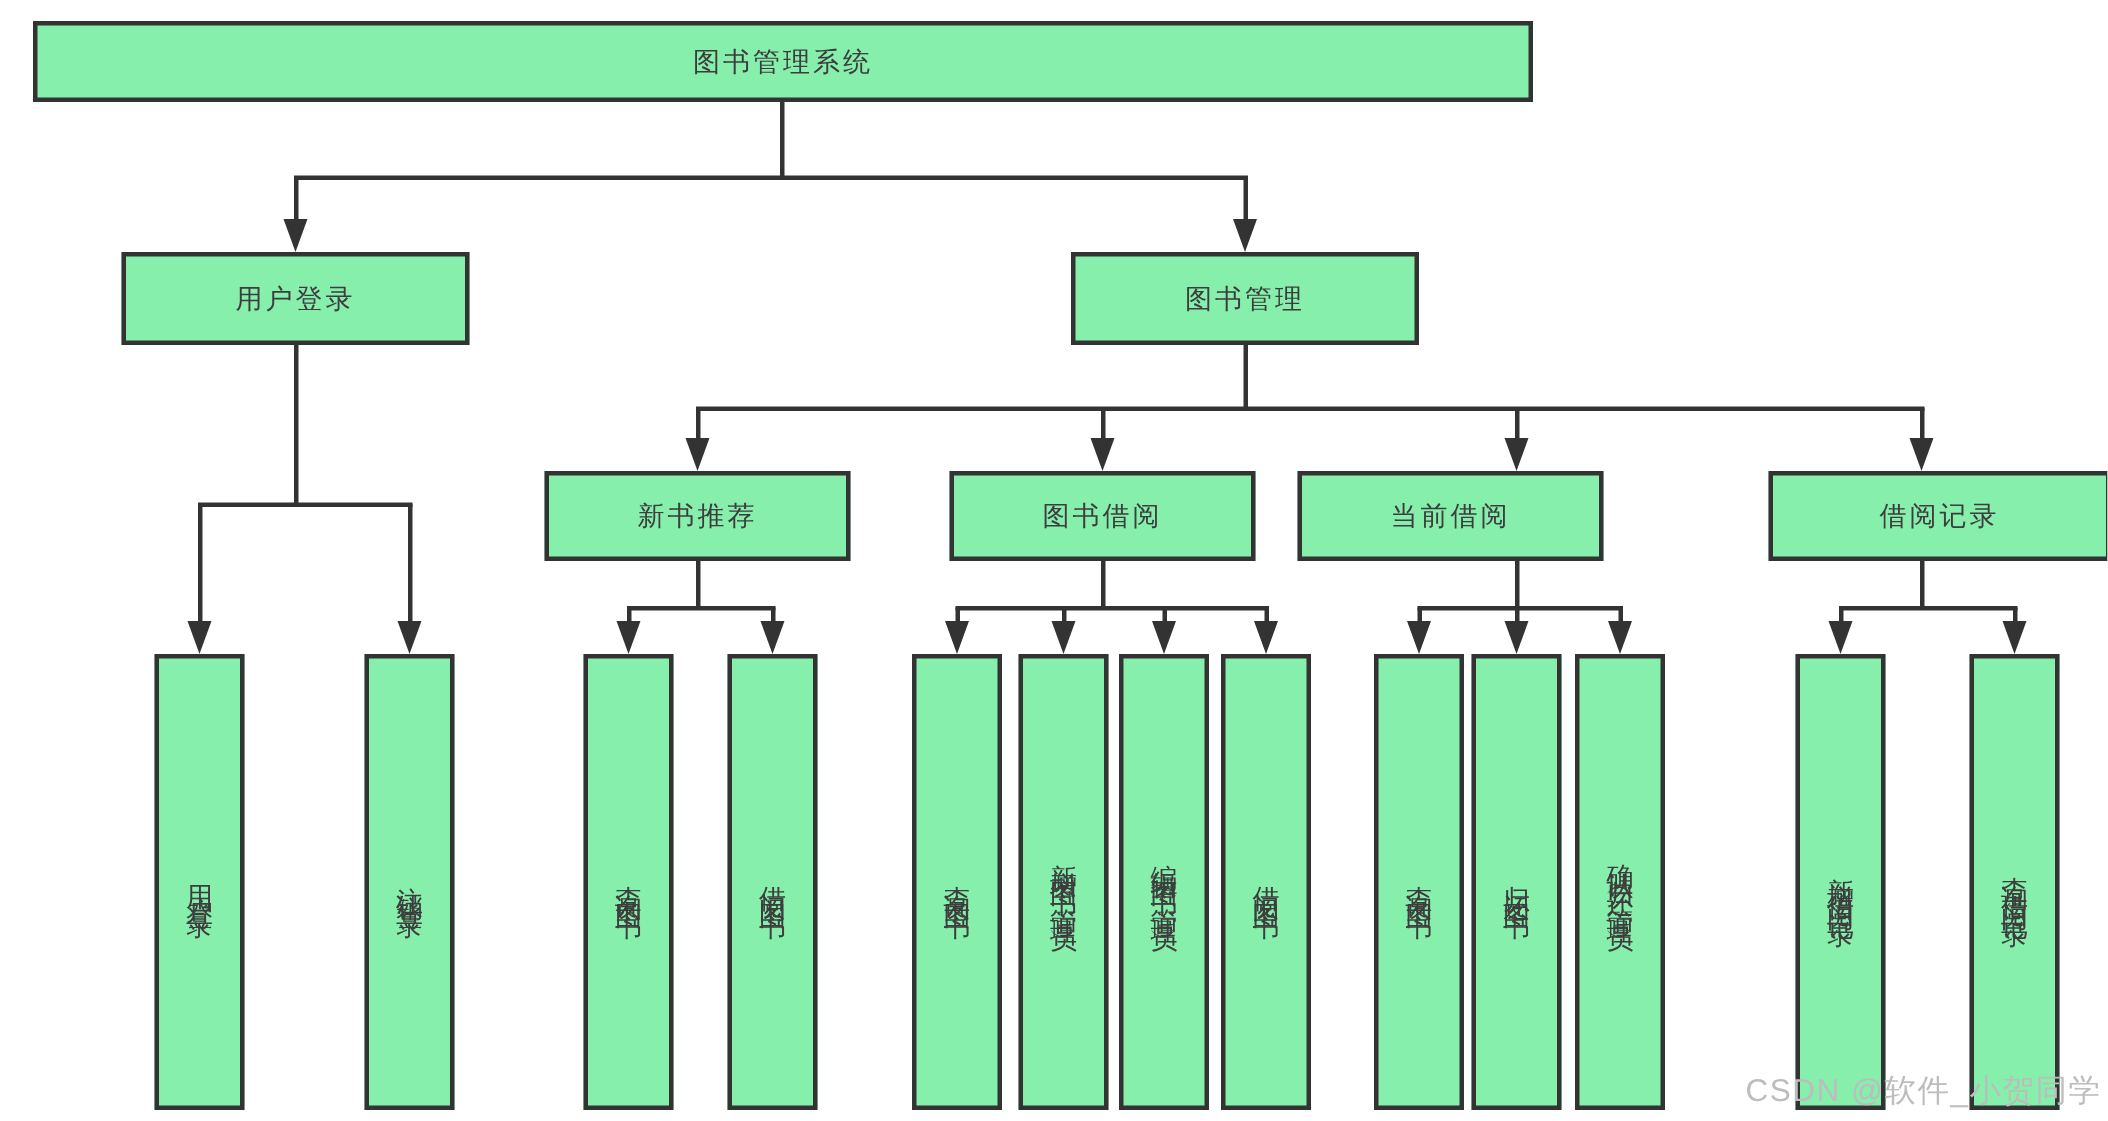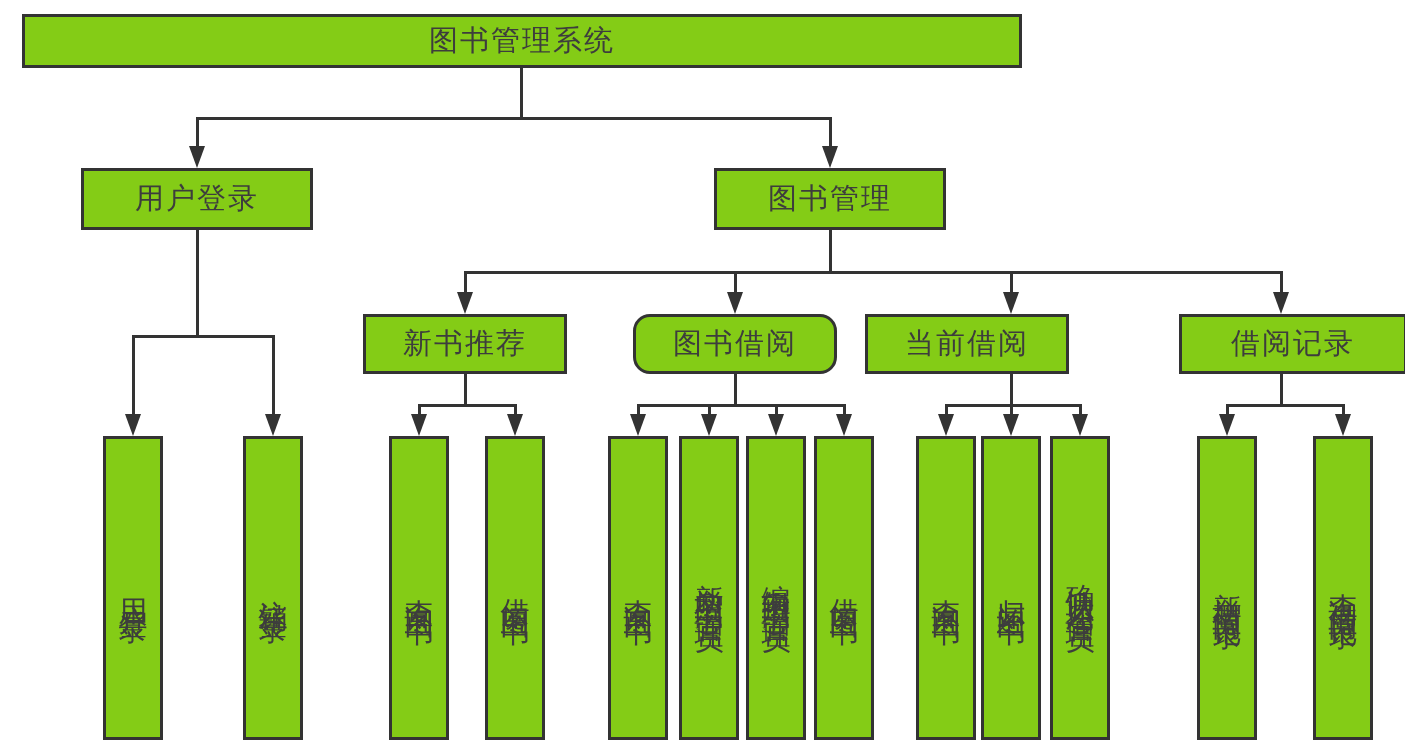--- a/index.html
+++ b/index.html
@@ -1,23 +1,23 @@
 <!DOCTYPE html>
 <html><head>
 <meta charset="utf-8">
 <style>
   html,body{margin:0;padding:0;background:#ffffff;}
   #stage{
     position:relative;width:1405px;height:747px;background:#ffffff;overflow:hidden;
     font-family:"Liberation Sans",sans-serif;color:#3d3d3d;
   }
   .box{
-    position:absolute;background:#84cc16;border:3px solid #333333;
+    position:absolute;background:#86efac;border:3px solid #333333;
     display:flex;align-items:center;justify-content:center;
-    font-size:29px;color:#3d3d3d;box-sizing:border-box;z-index:2;
+    font-size:18px;color:#3d3d3d;box-sizing:border-box;z-index:2;
     white-space:nowrap;letter-spacing:2px;
   }
   .vbox{
     writing-mode:vertical-rl;text-orientation:mixed;
     letter-spacing:6px;white-space:normal;line-height:1;
   }
   .hline{position:absolute;height:3px;background:#333333;z-index:1;}
   .vline{position:absolute;width:3px;background:#333333;z-index:1;}
   .arrow{
     position:absolute;width:0;height:0;z-index:1;
@@ -33,21 +33,21 @@
 <body>
 
 <div id="stage">
 
   <div class="box" style="left:22px;top:14px;width:1000px;height:54px;">图书管理系统</div>
 
   <div class="box" style="left:81px;top:168px;width:232px;height:62px;">用户登录</div>
   <div class="box" style="left:363px;top:314px;width:204px;height:60px;">新书推荐</div>
 
   <div class="box" style="left:714px;top:168px;width:232px;height:62px;">图书管理</div>
-  <div class="box" style="left:633px;top:314px;width:204px;height:60px;border-radius:17px;">图书借阅</div>
+  <div class="box" style="left:633px;top:314px;width:204px;height:60px;">图书借阅</div>
   <div class="box" style="left:865px;top:314px;width:204px;height:60px;">当前借阅</div>
   <div class="box" style="left:1179px;top:314px;width:228px;height:60px;">借阅记录</div>
 
   <div class="box vbox" style="left:103px;top:436px;width:60px;height:304px;">用户登录</div>
   <div class="box vbox" style="left:243px;top:436px;width:60px;height:304px;">注销登录</div>
 
   <div class="box vbox" style="left:389px;top:436px;width:60px;height:304px;">查询图书</div>
   <div class="box vbox" style="left:485px;top:436px;width:60px;height:304px;">借阅图书</div>
 
   <div class="box vbox" style="left:608px;top:436px;width:60px;height:304px;">查询图书</div>
@@ -110,13 +110,14 @@
       <div class="vline" style="left: 1079px; top: 405px; height: 13px;"></div>
       <div class="arrow" style="left: 1072px; top: 414px;"></div>
       <div class="vline" style="left: 1280px; top: 374px; height: 31px;"></div>
       <div class="hline" style="left: 1226px; top: 404px; width: 119px;"></div>
       <div class="vline" style="left: 1226px; top: 405px; height: 13px;"></div>
       <div class="arrow" style="left: 1219px; top: 414px;"></div>
       <div class="vline" style="left: 1342px; top: 405px; height: 13px;"></div>
       <div class="arrow" style="left: 1335px; top: 414px;"></div>
     </div>
 
+  <div class="watermark">CSDN @软件_小贺同学</div>
 </div>
 
 </body></html>

